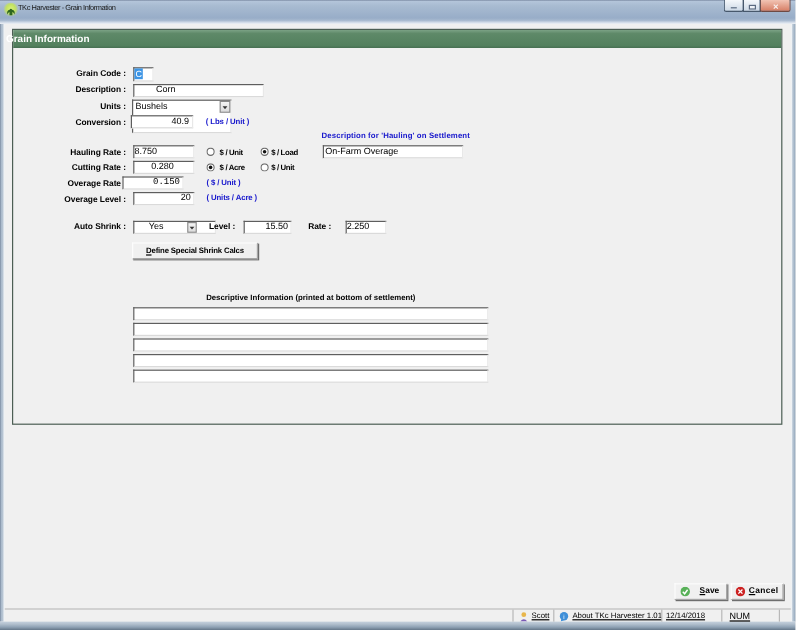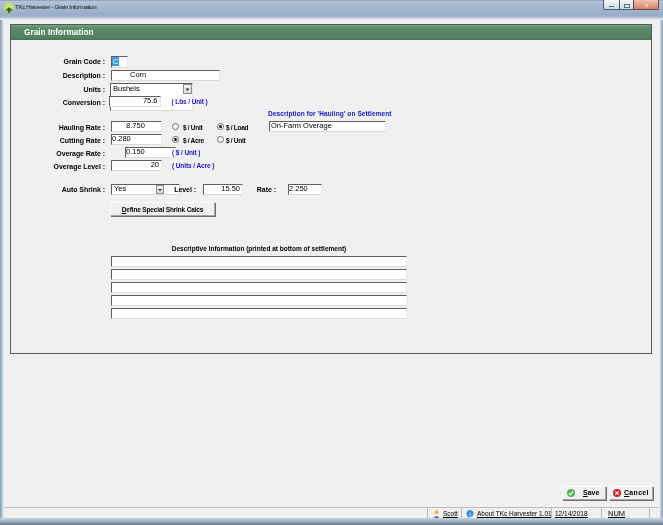--- a/index.html
+++ b/index.html
@@ -11,21 +11,21 @@
 .bleft { left:0; top:20px; width:4px; height:498px;
   background:linear-gradient(90deg,#76879c 0,#a9b9cb 1px,#bac7d4 2.5px,#e8edf2 3.2px,#f2f4f5 4px); }
 .bright { left:659px; top:20px; width:4px; height:498px;
   background:linear-gradient(270deg,#8ba0b5 0,#a2b4c6 1px,#becbd8 2.5px,#eef1f4 3.2px,#f2f4f5 4px); }
 .bbottom { left:0; top:518px; width:663px; height:7px;
   background:linear-gradient(180deg,#c5d1dd 0,#b2c0ce 2px,#90a3b5 4.5px,#657789 7px); }
 .abs { position:absolute; }
 .panel { left:10px; top:24px; width:642px; height:330px; border:1px solid #4c5e54; background:#f0f0f0; }
 .greenhdr2 { left:11px; top:25px; width:640px; height:15px;
   background:linear-gradient(180deg,#7ba285 0,#5e8968 3px,#53805e 13px,#466f52 15px); }
-.hdrtxt { left:24px; top:26.5px; font-size:8.3px; font-weight:bold; color:#ffffff; }
+.hdrtxt { left:5px; top:26.5px; font-size:8.3px; font-weight:bold; color:#ffffff; }
 .lbl { font-size:7px; font-weight:bold; color:#000; text-align:right; letter-spacing:-0.05px; }
 .blue { font-size:6.5px; font-weight:bold; color:#1515cc; letter-spacing:-0.1px; }
 .inp { background:#fff; border:1px solid; border-color:#5e5e5e #e8e8e8 #dadada #5e5e5e; font-size:7.5px; color:#000; line-height:8.5px; }
 .inptxt { font-size:6.5px; color:#000;text-decoration:underline; }
 .rlbl { font-size:6.5px; font-weight:bold; color:#000; letter-spacing:-0.3px; }
 .titlebar-text { left:15px; top:2.5px; font-size:6.2px; letter-spacing:-0.35px; color:#1a1a1a; }
 .btn3d { background:#f0f0f0; border:1px solid #a6a6a6; border-top-color:#fcfcfc; border-left-color:#fcfcfc; box-shadow:1px 1px 0 #6e6e6e; }
 .cmbbtn { background:linear-gradient(180deg,#f4f4f4,#dcdcdc); border:1px solid #8a8a8a; }
 .cmbbtn svg { display:block; margin:auto; }
 </style>
@@ -74,32 +74,32 @@
 
 <div class="abs lbl" style="left:25px;top:86px;width:80px;">Units :</div>
 <div class="abs inp" style="left:110px;top:83px;width:83px;height:28px;padding-left:2px;line-height:10px;">Bushels</div>
 <div class="abs cmbbtn" style="left:183px;top:84px;width:9px;height:10px;">
       <svg width="7" height="8" viewBox="0 0 7 8">
         <path d="M1.5 3.5 L5.5 3.5 L3.5 6 Z" fill="#333"></path>
       </svg>
     </div>
 
 <div class="abs lbl" style="left:25px;top:99px;width:80px;">Conversion :</div>
-<div class="abs inp" style="left:109px;top:96px;width:52px;height:11px;text-align:right;padding-right:2.5px;">75.6</div>
+<div class="abs inp" style="left:109px;top:96px;width:52px;height:11px;text-align:right;padding-right:2.5px;">40.9</div>
 <div class="abs blue" style="left:171.5px;top:98px;">( Lbs / Unit )</div>
 
 <div class="abs blue" style="left:268px;top:109.5px;letter-spacing:0.1px;">Description for 'Hauling' on Settlement</div>
 <div class="abs inp" style="left:269px;top:121px;width:117px;height:11px;padding-left:1px;">On-Farm Overage</div>
 
 <div class="abs lbl" style="left:25px;top:124px;width:80px;">Hauling Rate :</div>
-<div class="abs inp" style="left:111px;top:121px;width:51px;height:11px;text-align:center;padding-right:2px;">8.750</div>
+<div class="abs inp" style="left:111px;top:121px;width:51px;height:11px;text-align:left;padding-right:2px;">8.750</div>
 <div class="abs lbl" style="left:25px;top:137px;width:80px;">Cutting Rate :</div>
-<div class="abs inp" style="left:111px;top:134px;width:51px;height:11px;text-align:left;padding-right:2px;">0.280</div>
+<div class="abs inp" style="left:111px;top:134px;width:51px;height:11px;text-align:center;padding-right:2px;">0.280</div>
 <div class="abs lbl" style="left:25px;top:150px;width:80px;">Overage Rate :</div>
-<div class="abs inp" style="left:125px;top:147px;width:51px;height:11px;padding-right:2px;">0.150</div>
+<div class="abs inp" style="left:102px;top:147px;width:51px;height:11px;text-align:right;padding-right:2px;font-family:Liberation Mono, monospace;">0.150</div>
 <div class="abs blue" style="left:172px;top:148.5px;">( $ / Unit )</div>
 <div class="abs lbl" style="left:21px;top:163px;width:84px;">Overage Level :</div>
 <div class="abs inp" style="left:111px;top:160px;width:51px;height:11px;text-align:right;padding-right:2px;">20</div>
 <div class="abs blue" style="left:172px;top:161.5px;">( Units / Acre )</div>
 
 <svg class="abs" style="left:171.5px;top:122.5px" width="7" height="7">
       <circle cx="3.5" cy="3.5" r="3" fill="#fff" stroke="#6a6a6a" stroke-width="1"></circle>
     </svg>
 <div class="abs rlbl" style="left:183px;top:124px;">$ / Unit</div>
 <svg class="abs" style="left:216.5px;top:122.5px" width="7" height="7">
@@ -111,21 +111,21 @@
       <circle cx="3.5" cy="3.5" r="3" fill="#fff" stroke="#6a6a6a" stroke-width="1"></circle>
       <circle cx="3.5" cy="3.5" r="1.5" fill="#111"></circle>
     </svg>
 <div class="abs rlbl" style="left:183px;top:137px;">$ / Acre</div>
 <svg class="abs" style="left:216.5px;top:136px" width="7" height="7">
       <circle cx="3.5" cy="3.5" r="3" fill="#fff" stroke="#6a6a6a" stroke-width="1"></circle>
     </svg>
 <div class="abs rlbl" style="left:226px;top:137px;">$ / Unit</div>
 
 <div class="abs lbl" style="left:25px;top:186px;width:80px;">Auto Shrink :</div>
-<div class="abs inp" style="left:111px;top:184px;width:69px;height:11px;padding-left:2px;">Yes</div>
+<div class="abs inp" style="left:111px;top:184px;width:69px;height:11px;padding-left:12px;">Yes</div>
 <div class="abs cmbbtn" style="left:156px;top:185px;width:8px;height:9px;">
       <svg width="6" height="7" viewBox="0 0 6 7">
         <path d="M1 3 L5 3 L3 5.2 Z" fill="#333"></path>
       </svg>
     </div>
 <div class="abs lbl" style="left:156px;top:186px;width:40px;">Level :</div>
 <div class="abs inp" style="left:203px;top:184px;width:40px;height:11px;text-align:right;padding-right:2px;">15.50</div>
 <div class="abs lbl" style="left:239px;top:186px;width:37px;">Rate :</div>
 <div class="abs inp" style="left:288px;top:184px;width:34px;height:11px;padding-right:1.5px;">2.250</div>
 

